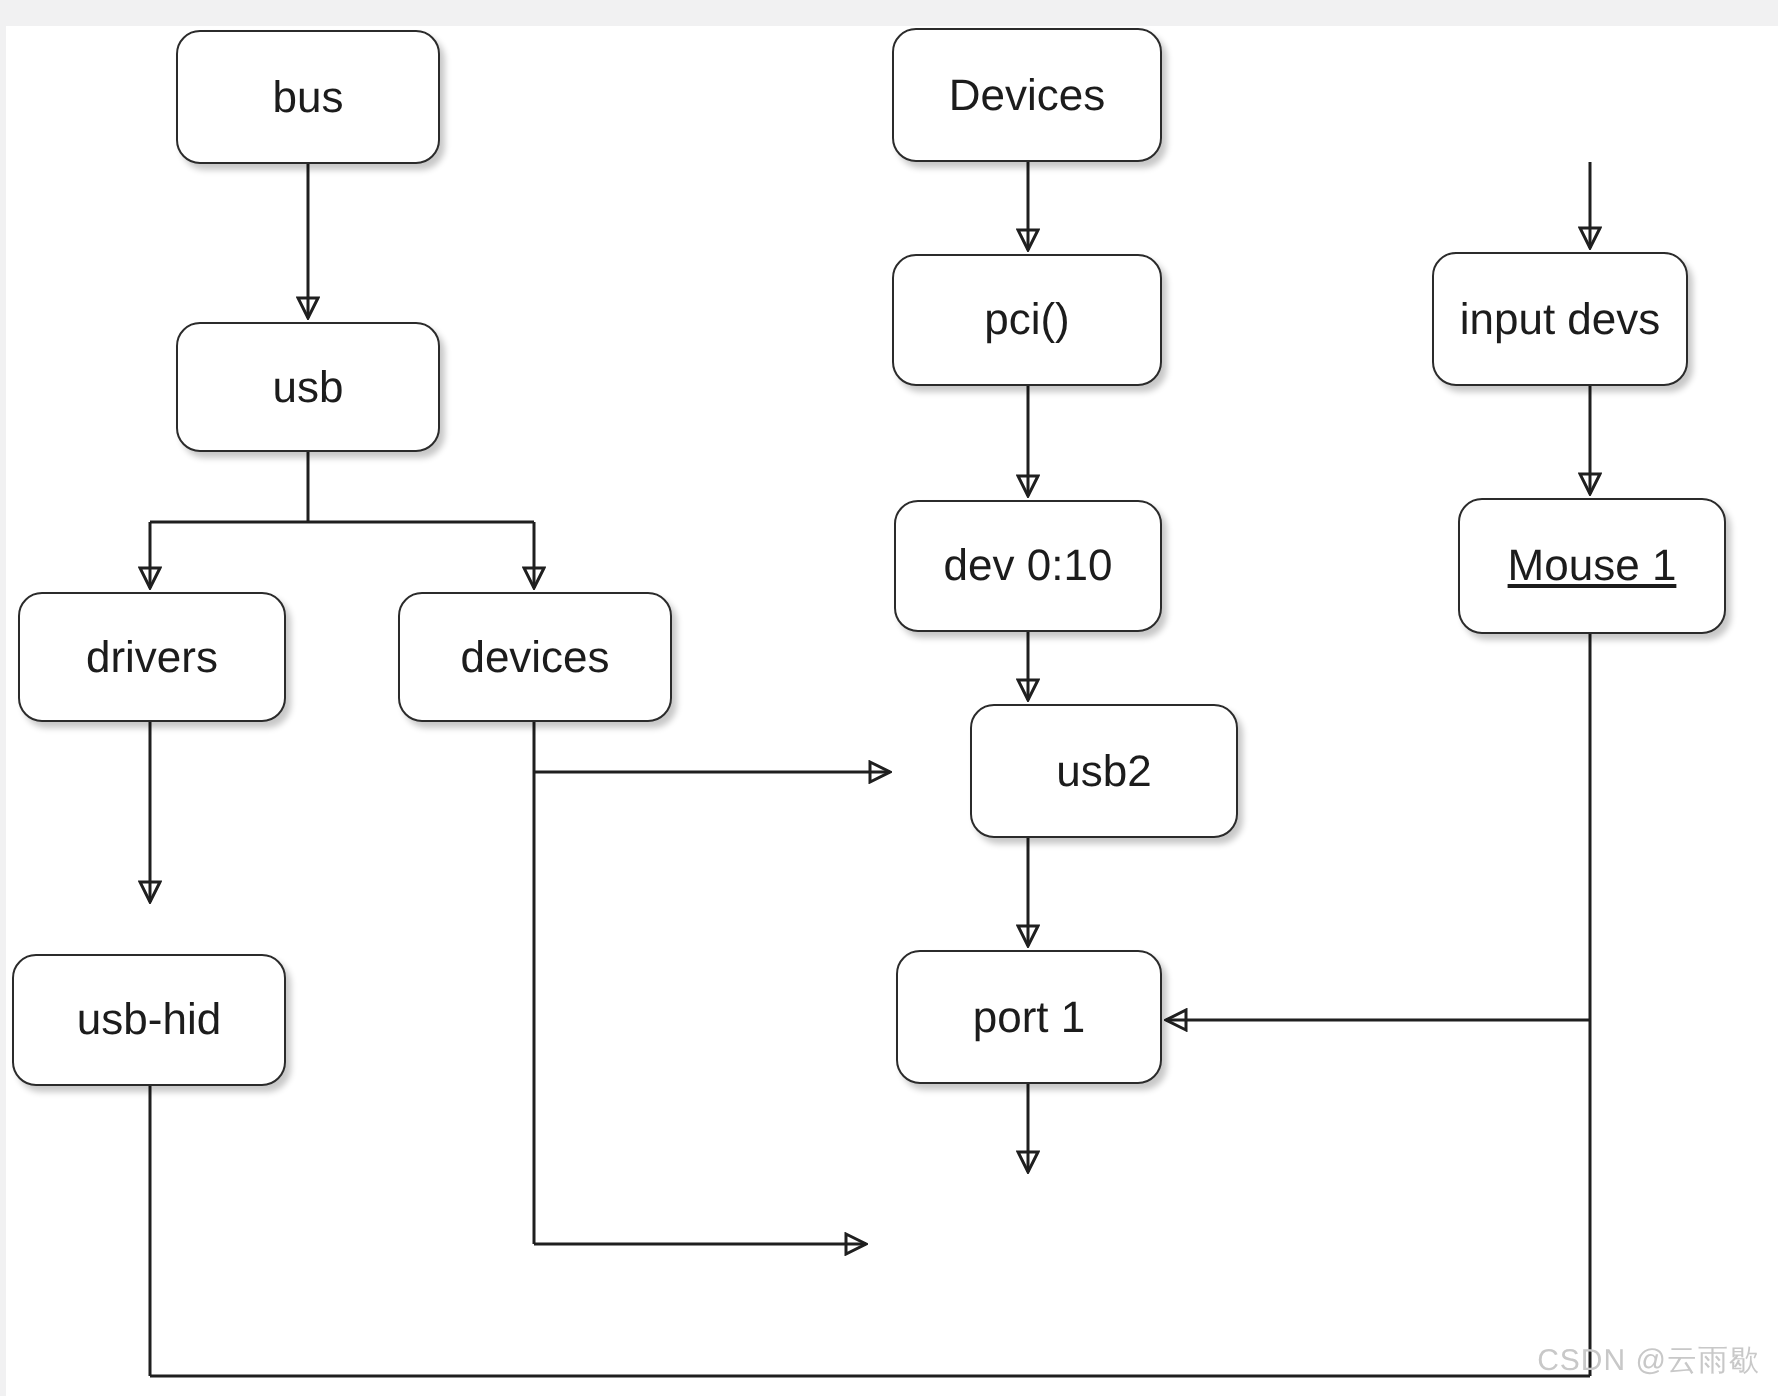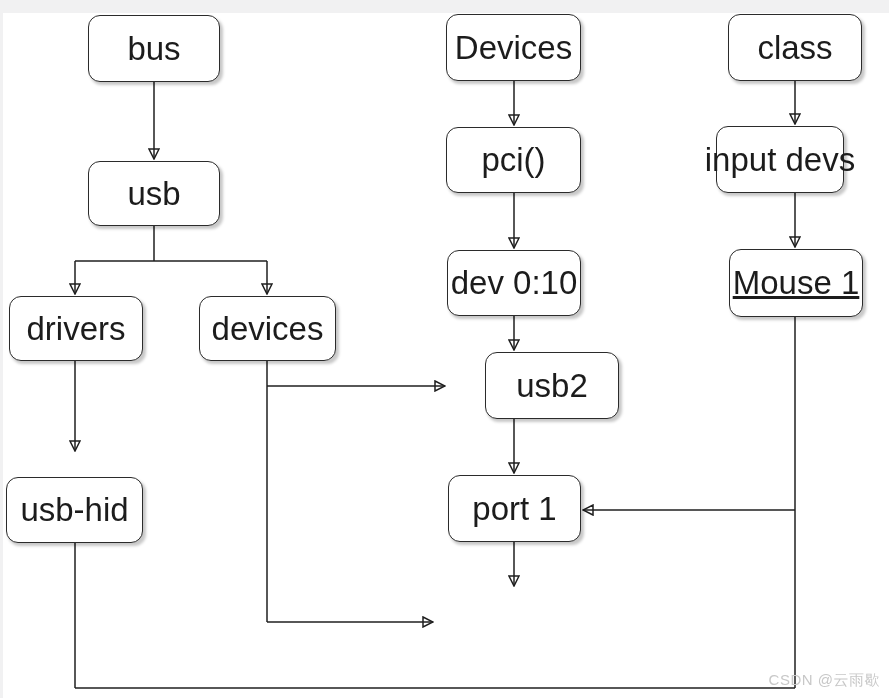--- a/index.html
+++ b/index.html
@@ -36,21 +36,21 @@
   .node {
     position: absolute;
     box-sizing: border-box;
     background: #ffffff;
     border: 1.6px solid #2b2b2b;
     border-radius: 12px;
     box-shadow: 2.5px 3px 3px rgba(0,0,0,0.22);
     display: flex;
     align-items: center;
     justify-content: center;
-    font-size: 33px;
+    font-size: 22px;
     color: #1c1c1c;
     white-space: nowrap;
     user-select: none;
   }
   .watermark {
     position: absolute;
     right: 9px;
     top: 671px;
     font-size: 15px;
     color: #c8c8c8;
@@ -102,18 +102,17 @@
   <div class="node" style="left:9px;   top:296px; width:134px; height:65px;">drivers</div>
   <div class="node" style="left:199px; top:296px; width:137px; height:65px;">devices</div>
   <div class="node" style="left:6px;   top:453px; width:137px; height:66px;margin-top:24px;">usb-hid</div>
 
   <div class="node" style="left:446px; top:14px;  width:135px; height:67px;">Devices</div>
   <div class="node" style="left:446px; top:127px; width:135px; height:66px;">pci()</div>
   <div class="node" style="left:447px; top:250px; width:134px; height:66px;">dev 0:10</div>
   <div class="node" style="left:447px; top:352px; width:134px; height:67px;margin-left:38px;">usb2</div>
   <div class="node" style="left:448px; top:475px; width:133px; height:67px;">port 1</div>
 
-  <div class="node" style="left:728px; top:14px;  width:134px; height:67px;">class</div>
   <div class="node" style="left:716px; top:126px; width:128px; height:67px;">input devs</div>
   <div class="node" style="left:729px; top:249px; width:134px; height:68px;text-decoration:underline;">Mouse 1</div>
 
   <div class="watermark">CSDN @云雨歇</div>
 </div>
 
 </body></html>

